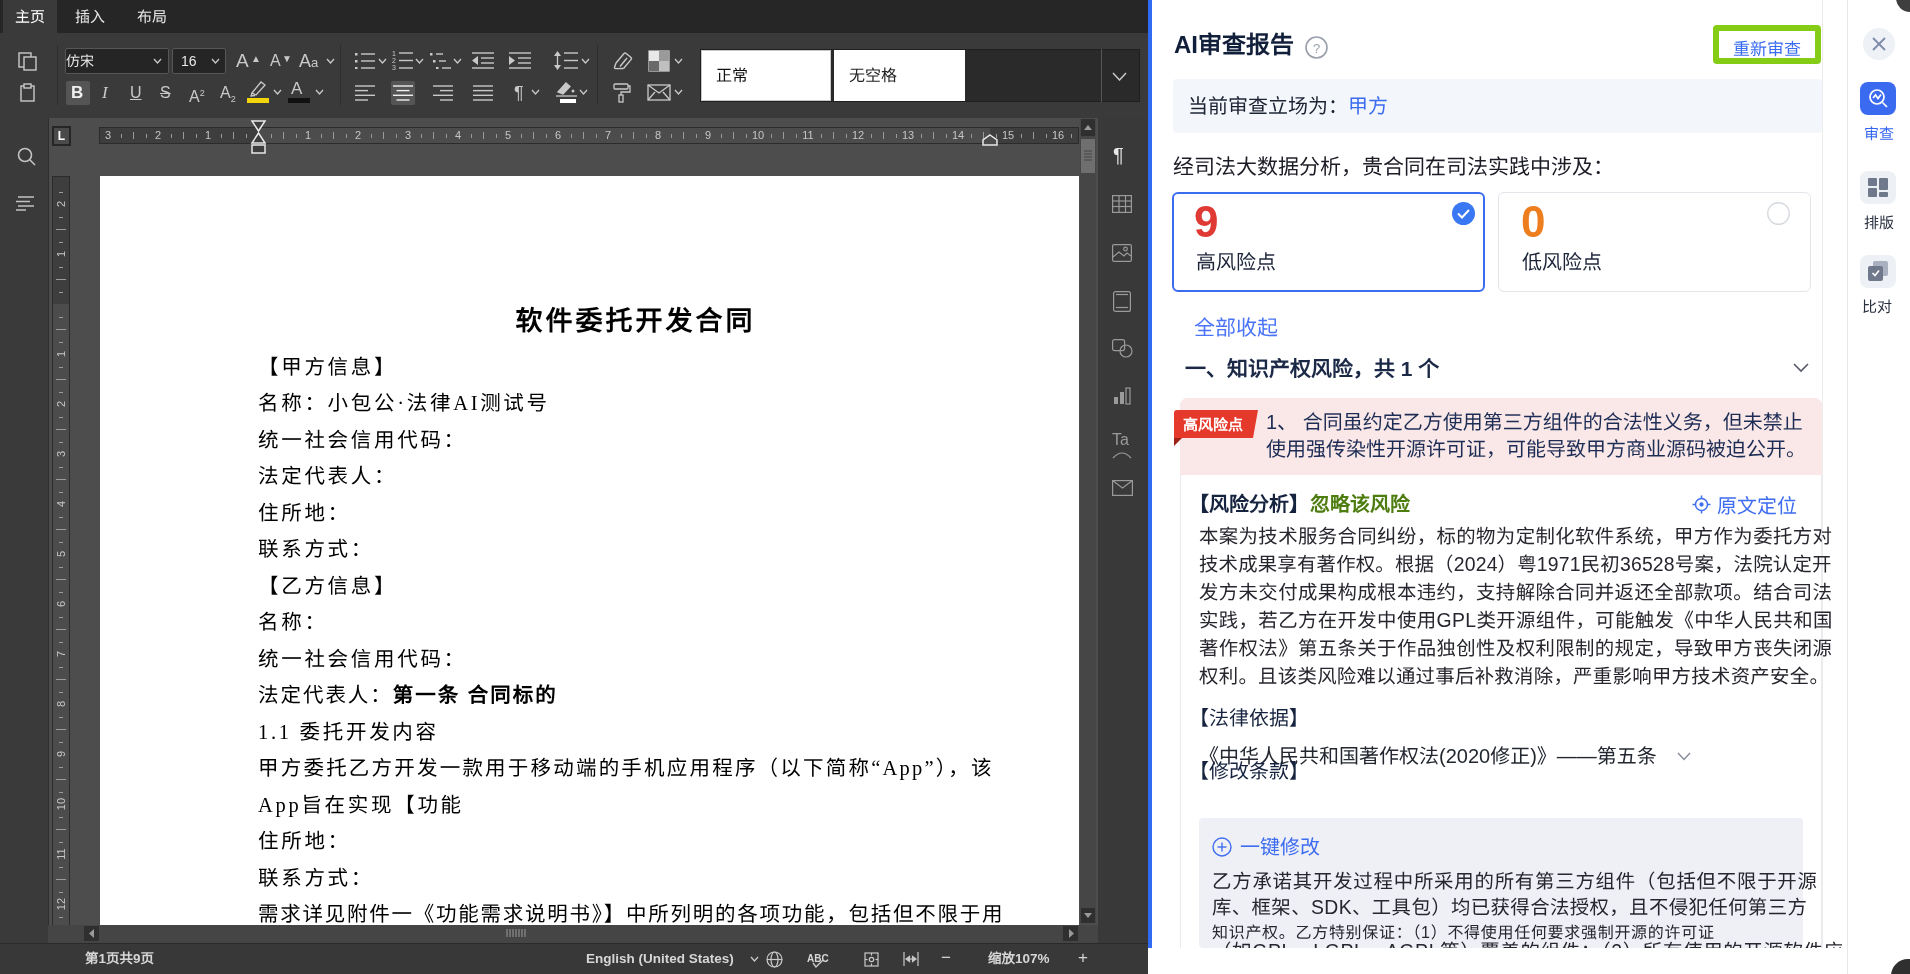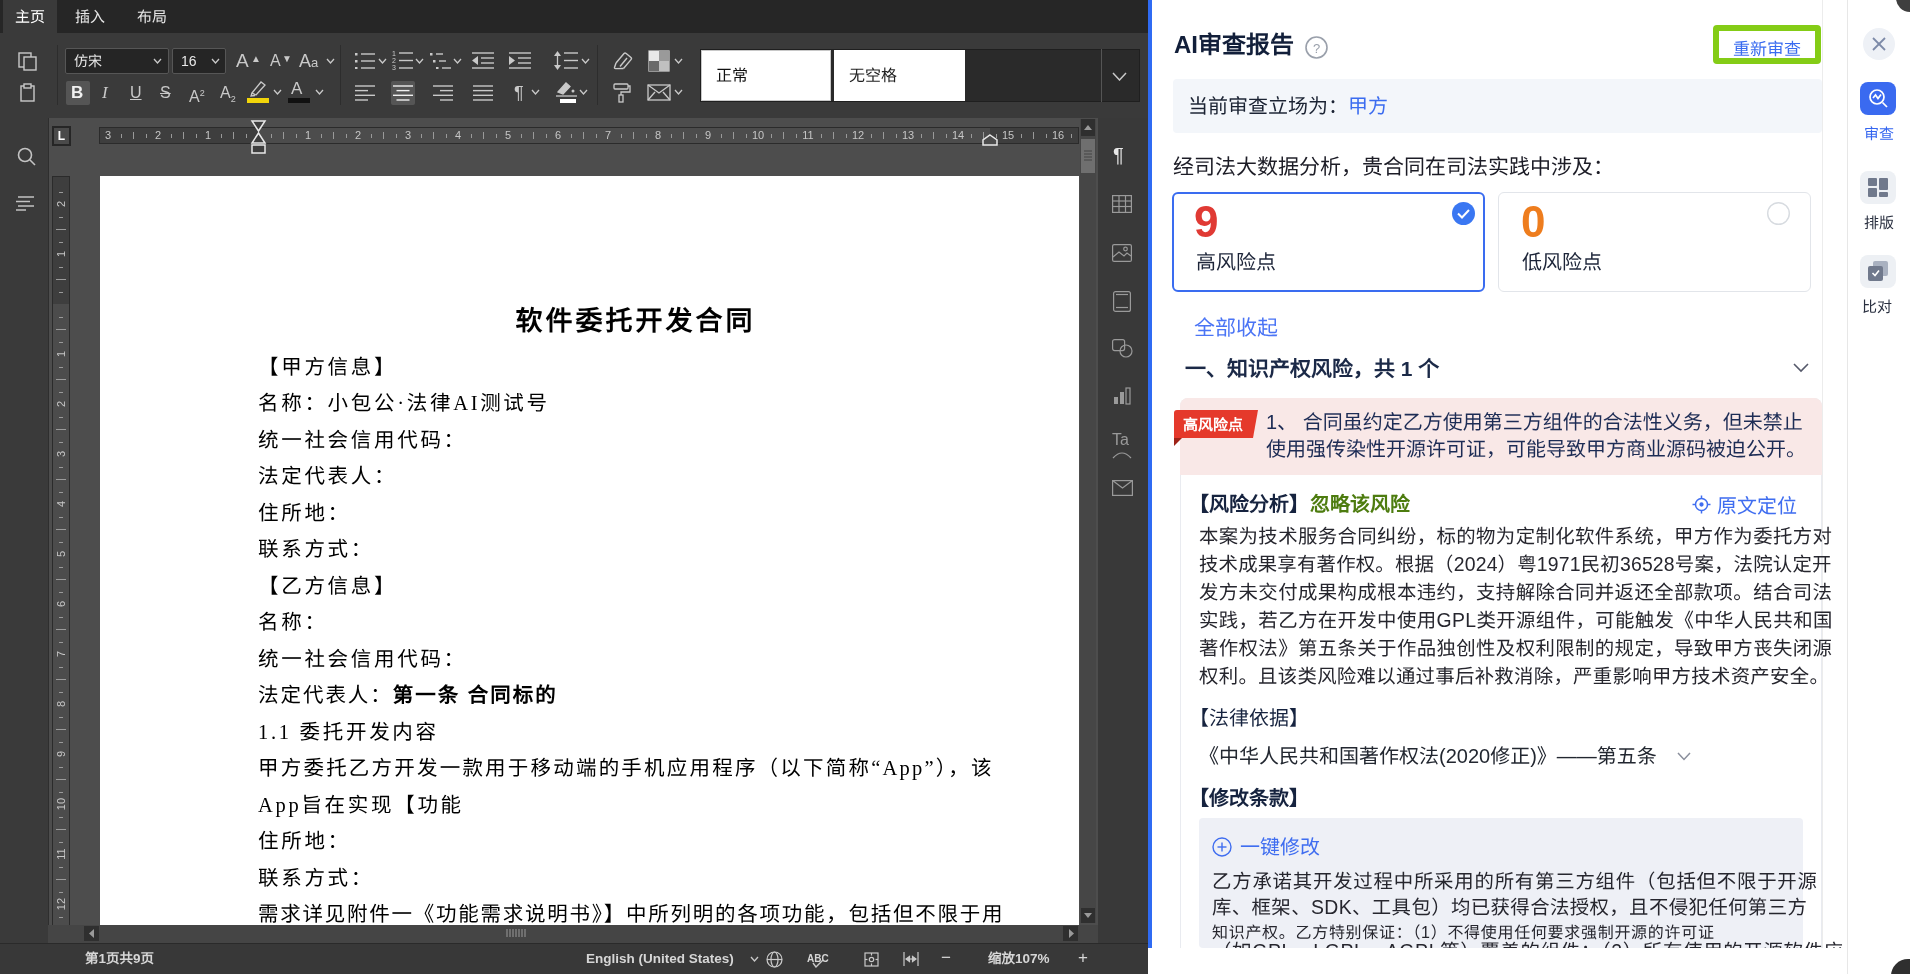--- a/index.html
+++ b/index.html
@@ -133,21 +133,21 @@
       </g>
     </svg>
 <svg class="abs" style="left:18px;top:83px" width="19" height="19" viewBox="0 0 19 19">
       <g fill="none" stroke="#c9c9c9" stroke-width="1.4">
         <rect x="3" y="3" width="13" height="15"></rect>
         <rect x="6" y="1" width="7" height="4" fill="#3a3a3a"></rect>
       </g>
     </svg>
 <div class="abs" style="left:57px;top:45px;width:1px;height:60px;background:#2d2d2d"></div>
 
-<div class="abs" style="left:65px;top:48px;width:104px;height:26px;background:#252525;border:1px solid #565656;border-radius:2px;color:#e8e8e8;font-size:14px;line-height:24px;padding-left:8px">仿宋</div>
+<div class="abs" style="left:65px;top:48px;width:104px;height:26px;background:#252525;border:1px solid #565656;border-radius:2px;color:#e8e8e8;font-size:14px;line-height:24px;">仿宋</div>
 <svg class="abs" style="left:153px;top:58px" width="9" height="6" viewBox="0 0 9 6">
       <polyline points="1,1 4.5,5 8,1" fill="none" stroke="#c9c9c9" stroke-width="1.3"></polyline>
     </svg>
 <div class="abs" style="left:172px;top:48px;width:54px;height:26px;background:#252525;border:1px solid #565656;border-radius:2px;color:#e8e8e8;font-size:14px;line-height:24px;padding-left:8px">16</div>
 <svg class="abs" style="left:211px;top:58px" width="9" height="6" viewBox="0 0 9 6">
       <polyline points="1,1 4.5,5 8,1" fill="none" stroke="#c9c9c9" stroke-width="1.3"></polyline>
     </svg>
 
 <div class="abs ic" style="left:236px;top:48px;font-size:19px;line-height:26px">A<span style="position:absolute;left:15px;top:-2px;font-size:10px">▲</span></div>
 <div class="abs ic" style="left:270px;top:48px;font-size:16px;line-height:26px">A<span style="position:absolute;left:12px;top:-2px;font-size:10px">▼</span></div>
@@ -586,21 +586,21 @@
 <div class="abs" style="left:1199px;top:550px;font-size:19.4px;color:#26262e;line-height:28px;white-space:nowrap;letter-spacing:0.2px">技术成果享有著作权。根据（2024）粤1971民初36528号案，法院认定开</div>
 <div class="abs" style="left:1199px;top:578px;font-size:19.4px;color:#26262e;line-height:28px;white-space:nowrap;letter-spacing:0.4px">发方未交付成果构成根本违约，支持解除合同并返还全部款项。结合司法</div>
 <div class="abs" style="left:1199px;top:606px;font-size:19.4px;color:#26262e;line-height:28px;white-space:nowrap;letter-spacing:0.4px">实践，若乙方在开发中使用GPL类开源组件，可能触发《中华人民共和国</div>
 <div class="abs" style="left:1199px;top:634px;font-size:19.4px;color:#26262e;line-height:28px;white-space:nowrap;letter-spacing:0.4px">著作权法》第五条关于作品独创性及权利限制的规定，导致甲方丧失闭源</div>
 <div class="abs" style="left:1199px;top:662px;font-size:19.4px;color:#26262e;line-height:28px;white-space:nowrap;letter-spacing:0.3px">权利。且该类风险难以通过事后补救消除，严重影响甲方技术资产安全。</div>
 <div class="abs" style="left:1189px;top:707px;font-size:20px;font-weight:400;color:#16233f;line-height:23px">【法律依据】</div>
 <div class="abs" style="left:1199px;top:745px;font-size:20px;color:#222730;line-height:23px">《中华人民共和国著作权法(2020修正)》——第五条</div>
 <svg class="abs" style="left:1677px;top:752px" width="14" height="9" viewBox="0 0 14 9">
       <polyline points="1,1 7,7.5 13,1" fill="none" stroke="#8a8f9c" stroke-width="1.5"></polyline>
     </svg>
-<div class="abs" style="left:1189px;top:787px;font-size:20px;font-weight:700;color:#16233f;line-height:23px">【修改条款】</div>
+<div class="abs" style="left:1189px;top:760px;font-size:20px;font-weight:400;color:#16233f;line-height:23px">【修改条款】</div>
 <div class="abs" style="left:1199px;top:818px;width:604px;height:130px;background:#eef0f6;border-radius:4px"></div>
 <svg class="abs" style="left:1212px;top:837px" width="20" height="20" viewBox="0 0 20 20">
       <circle cx="10" cy="10" r="9" fill="none" stroke="#3f6df0" stroke-width="1.4"></circle>
       <line x1="10" y1="5.5" x2="10" y2="14.5" stroke="#3f6df0" stroke-width="1.4"></line>
       <line x1="5.5" y1="10" x2="14.5" y2="10" stroke="#3f6df0" stroke-width="1.4"></line>
     </svg>
 <div class="abs" style="left:1240px;top:836px;font-size:20px;color:#3f6df0;line-height:22px">一键修改</div>
 <div class="abs" style="left:1212px;top:868px;font-size:19.4px;color:#26262e;line-height:26px;white-space:nowrap;letter-spacing:0.8px">乙方承诺其开发过程中所采用的所有第三方组件（包括但不限于开源</div>
 <div class="abs" style="left:1212px;top:894px;font-size:19.4px;color:#26262e;line-height:26px;white-space:nowrap;letter-spacing:0.4px">库、框架、SDK、工具包）均已获得合法授权，且不侵犯任何第三方</div>
 <div class="abs" style="left:1212px;top:920px;font-size:16px;color:#26262e;line-height:26px;white-space:nowrap;letter-spacing:0.7px">知识产权。乙方特别保证：（1）不得使用任何要求强制开源的许可证</div>

